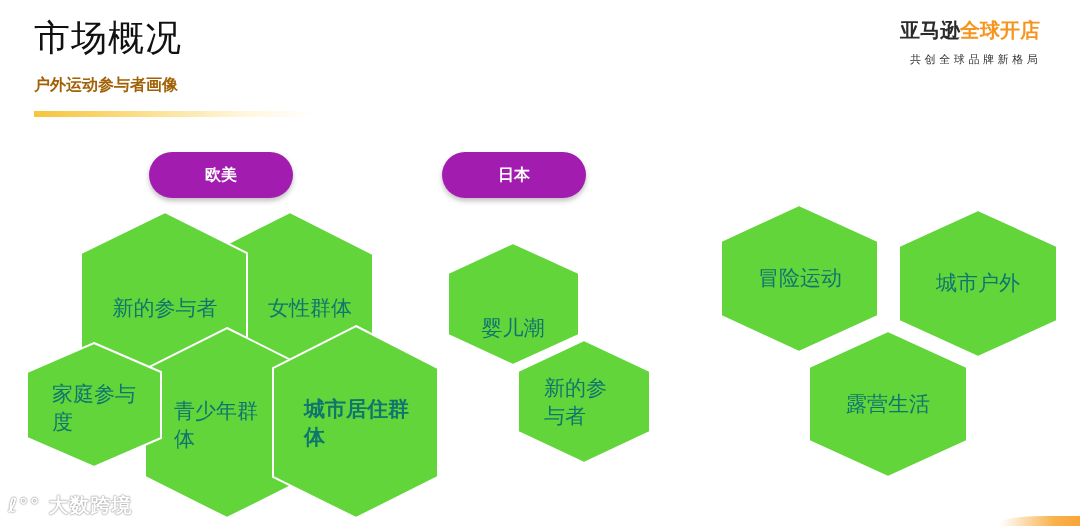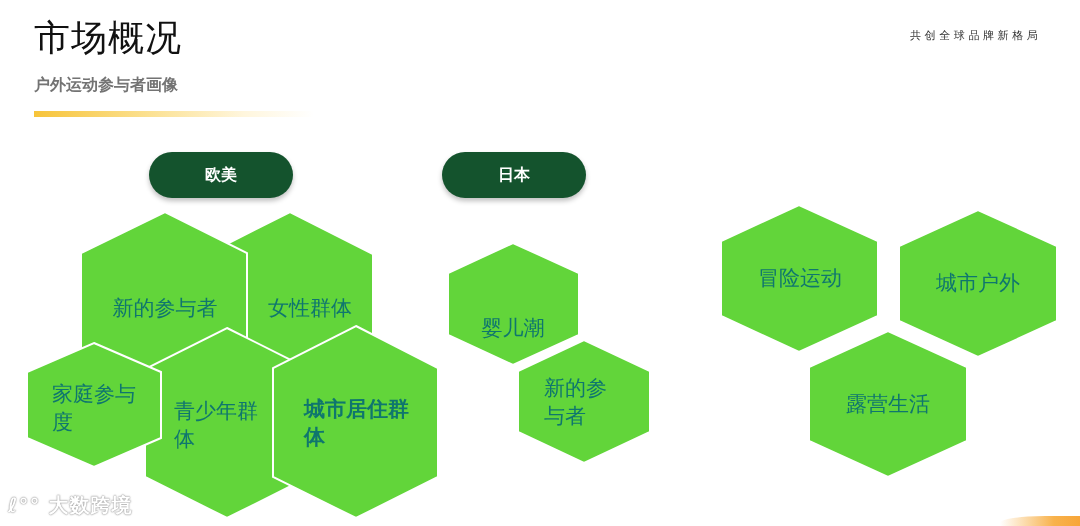--- a/index.html
+++ b/index.html
@@ -1,48 +1,51 @@
 <!DOCTYPE html>
 <html><head>
 <meta charset="utf-8">
 <style>
   html, body { margin:0; padding:0; }
   body { width:1080px; height:526px; background:#ffffff; position:relative; overflow:hidden;
          font-family:"DejaVu Sans", "Liberation Sans", sans-serif; }
   .title { position:absolute; left:34px; top:16px; font-size:36px; color:#111; letter-spacing:1px; line-height:44px; }
-  .subtitle { position:absolute; left:34px; top:74px; font-size:16px; font-weight:bold; color:#737373; line-height:22px; }
+  .subtitle { position:absolute; left:34px; top:74px; font-size:16px; font-weight:bold; color:#a16207; line-height:22px; }
   .title-bar { position:absolute; left:34px; top:111px; width:280px; height:6px;
                background:linear-gradient(90deg,#f7c43a 0%, #fbe08f 40%, #fff6dd 75%, rgba(255,255,255,0) 100%); }
   .logo { position:absolute; left:900px; top:18px; width:160px; }
   .logo-cn { font-size:20px; font-weight:bold; line-height:24px; white-space:nowrap; }
   .logo-cn .a { color:#2b2b2b; }
   .logo-cn .b { color:#f7941d; }
   .logo-en { font-size:15px; line-height:16px; color:#2b2b2b; white-space:nowrap; position:relative; }
   .logo-en .amz { font-weight:bold; }
   .smile { position:absolute; left:14px; top:15px; width:38px; height:8px; }
   .logo-tag { margin-top:10px; font-size:11px; letter-spacing:3.6px; color:#333; white-space:nowrap; margin-left:10px; }
-  .pill { position:absolute; top:152px; width:144px; height:46px; border-radius:23px; background:#14532d;
+  .pill { position:absolute; top:152px; width:144px; height:46px; border-radius:23px; background:#a21caf;
           color:#fff; font-weight:bold; font-size:16px; display:flex; align-items:center; justify-content:center;
           box-shadow:0 3px 5px rgba(0,0,0,0.25); }
   svg.hexes { position:absolute; left:0; top:0; }
   .hex-label { position:absolute; color:#0f766e; font-size:21px; line-height:28px; 
                display:flex; align-items:center; justify-content:center; pointer-events:none; }
   .watermark { position:absolute; left:8px; top:492px; font-size:20px; color:#ffffff; font-weight:bold;
                text-shadow:0 0 2px #999, 0 0 1px #777; letter-spacing:1px; }
   .swoosh { position:absolute; left:1000px; top:516px; width:90px; height:14px; border-radius:50% 0 0 0;
             background:linear-gradient(90deg, rgba(247,148,29,0) 0%, #f8b24c 60%, #f7a030 100%); }
 </style>
 </head>
 <body>
 
 <div class="title">市场概况</div>
 <div class="subtitle">户外运动参与者画像</div>
 <div class="title-bar"></div>
 
 <div class="logo">
+  <div class="logo-cn">
+    <span class="a">亚马逊</span><span class="b">全球开店</span>
+  </div>
   <div class="logo-tag">共创全球品牌新格局</div>
 </div>
 
 <div class="pill" style="left:149px;">欧美</div>
 <div class="pill" style="left:442px;">日本</div>
 
 <svg class="hexes" width="1080" height="526">
   <g fill="#62d53a" stroke="#ffffff" stroke-width="2" stroke-linejoin="miter">
 
     <polygon points="290,212 373,254 373,354 290,396 207,354 207,254"></polygon>

